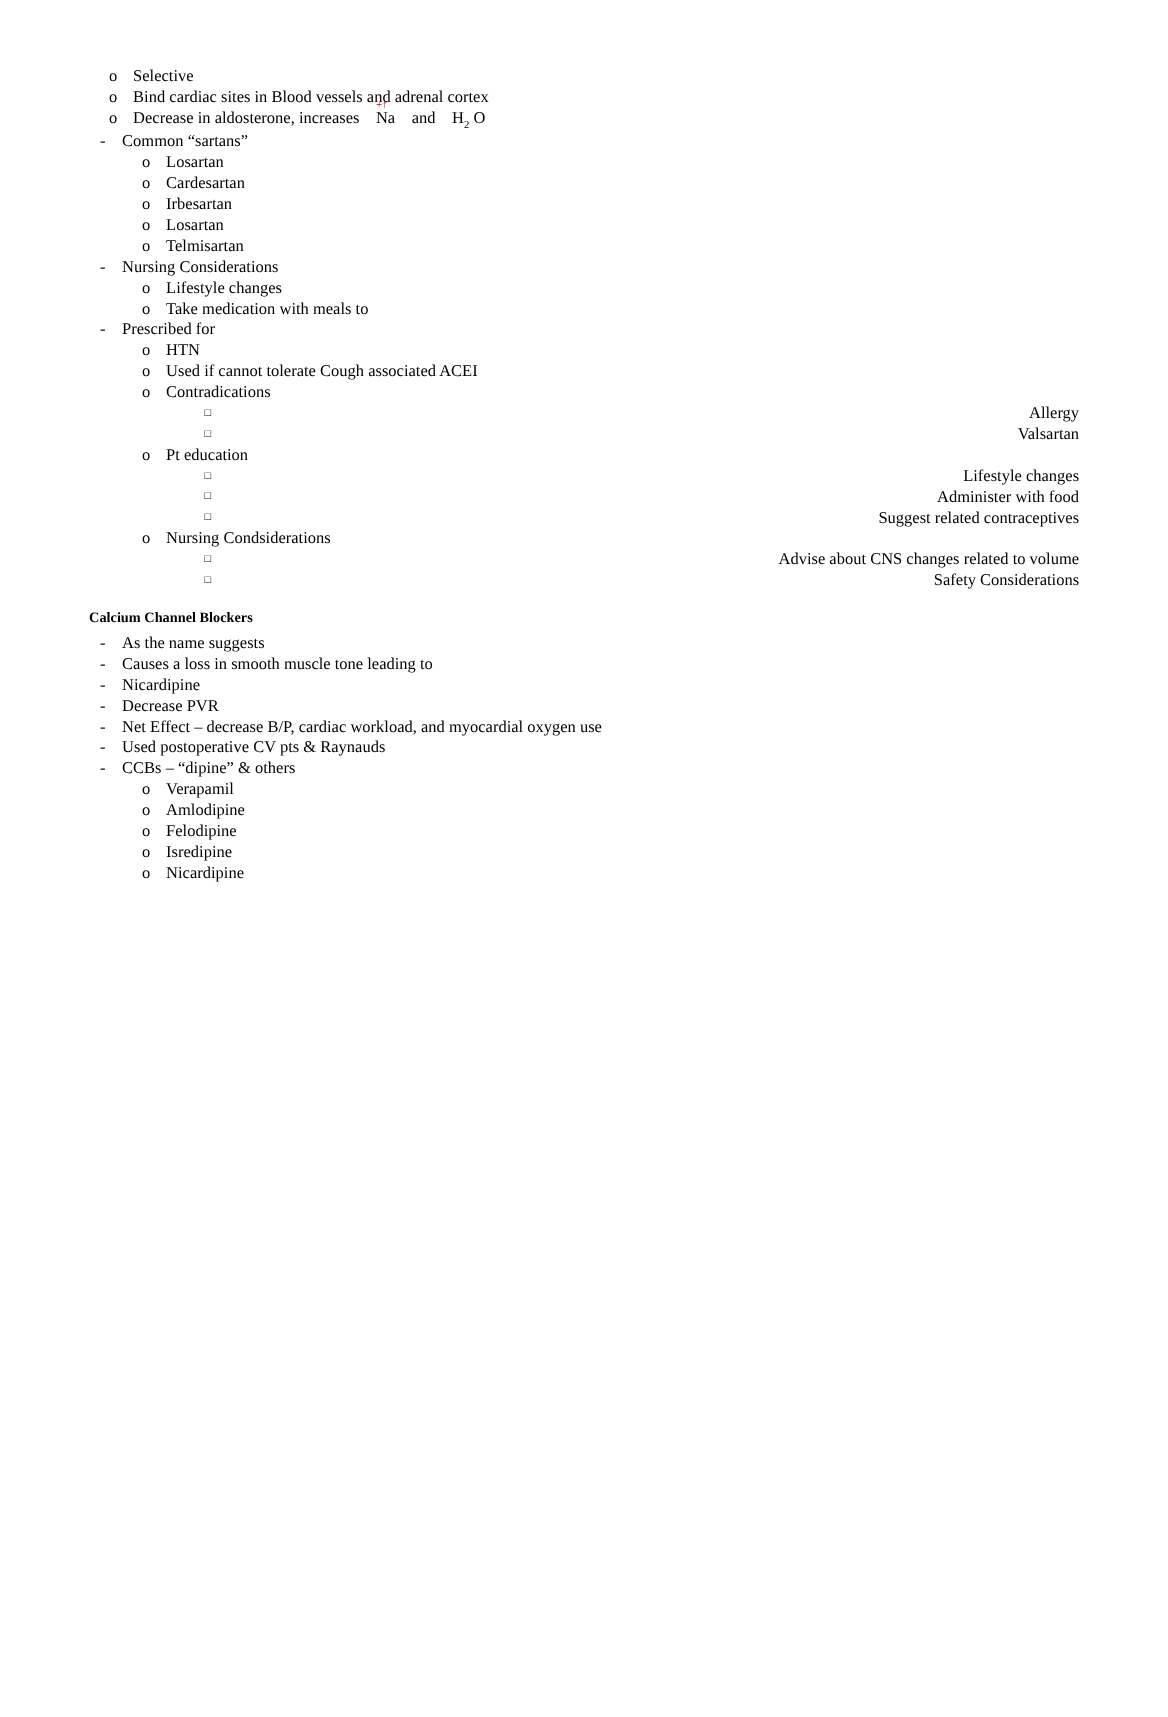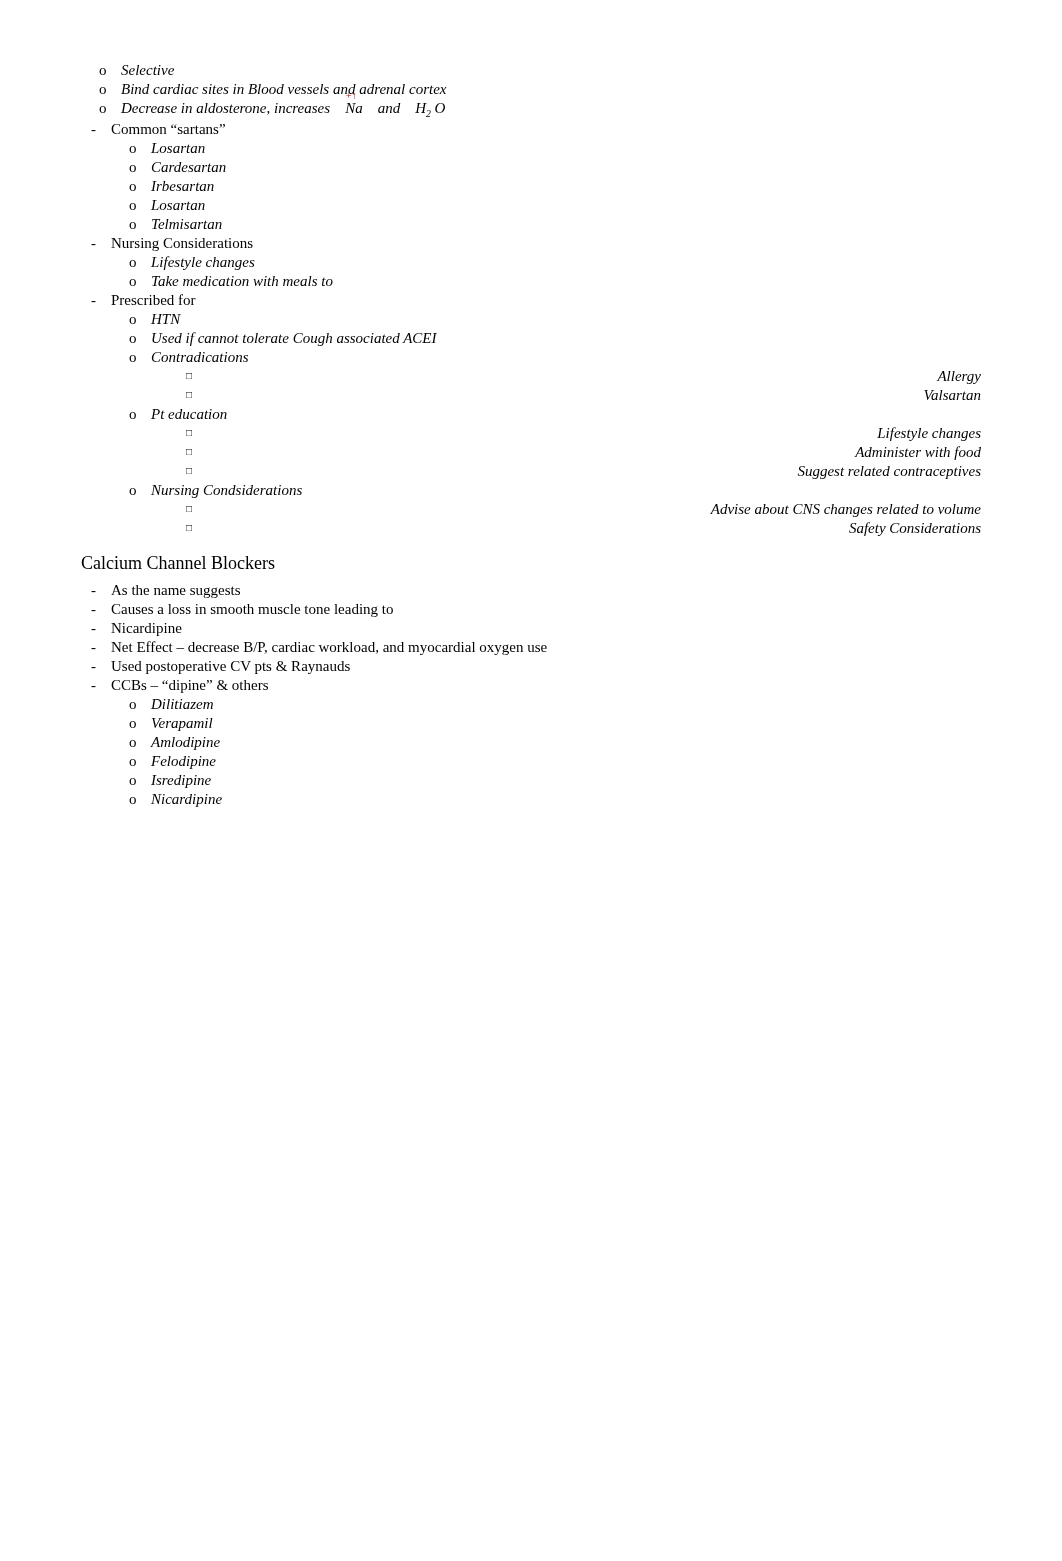--- a/index.html
+++ b/index.html
@@ -29,21 +29,20 @@
     }
     ul.level1 > li::before {
       content: "-";
       position: absolute;
       left: 10px;
     }
     ul.level2 {
       list-style: none;
       padding-left: 0;
       margin: 2px 0;
-      font-style: italic;
     }
     ul.level2 > li {
       padding-left: 40px;
       position: relative;
       margin-bottom: 2px;
     }
     ul.level2 > li::before {
       content: "o";
       position: absolute;
       left: 18px;
@@ -61,22 +60,22 @@
       margin-bottom: 2px;
     }
     ul.level3 > li::before {
       content: "\25A1";
       position: absolute;
       left: 35px;
       font-size: 10px;
       top: 2px;
     }
     .section-header {
-      font-size: 18px;
-      font-weight: normal;
+      font-size: 13px;
+      font-weight: bold;
       margin: 16px 0 8px 0;
     }
     .na-formula {
       position: relative;
       display: inline-block;
       font-size: 15px;
     }
     .na-formula .superscript-top {
       position: absolute;
       top: -10px;
@@ -169,26 +168,26 @@
     </li>
 
   </ul>
 
   <p class="section-header">Calcium Channel Blockers</p>
 
   <ul class="level1">
     <li>As the name suggests</li>
     <li>Causes a loss in smooth muscle tone leading to</li>
     <li>Nicardipine</li>
+    <li>Decrease PVR</li>
     <li>Net Effect – decrease B/P, cardiac workload, and myocardial oxygen use</li>
     <li>Used postoperative CV pts &amp; Raynauds</li>
     <li>
       <span>CCBs – “dipine” &amp; others</span>
       <ul class="level2">
-        <li>Dilitiazem</li>
         <li>Verapamil</li>
         <li>Amlodipine</li>
         <li>Felodipine</li>
         <li>Isredipine</li>
         <li>Nicardipine</li>
       </ul>
     </li>
   </ul>
 
 </div>

